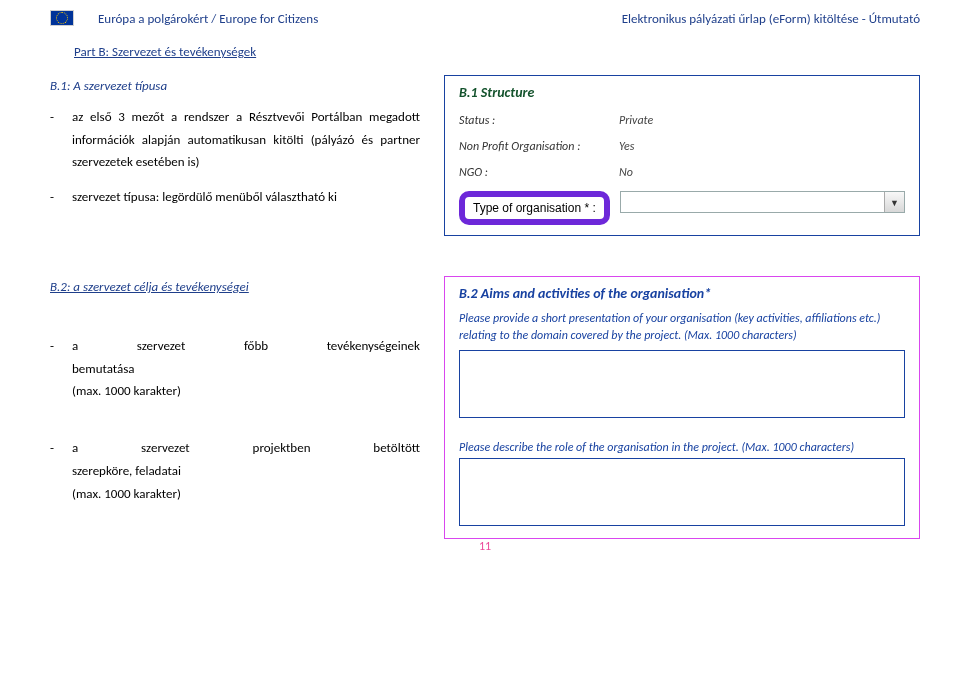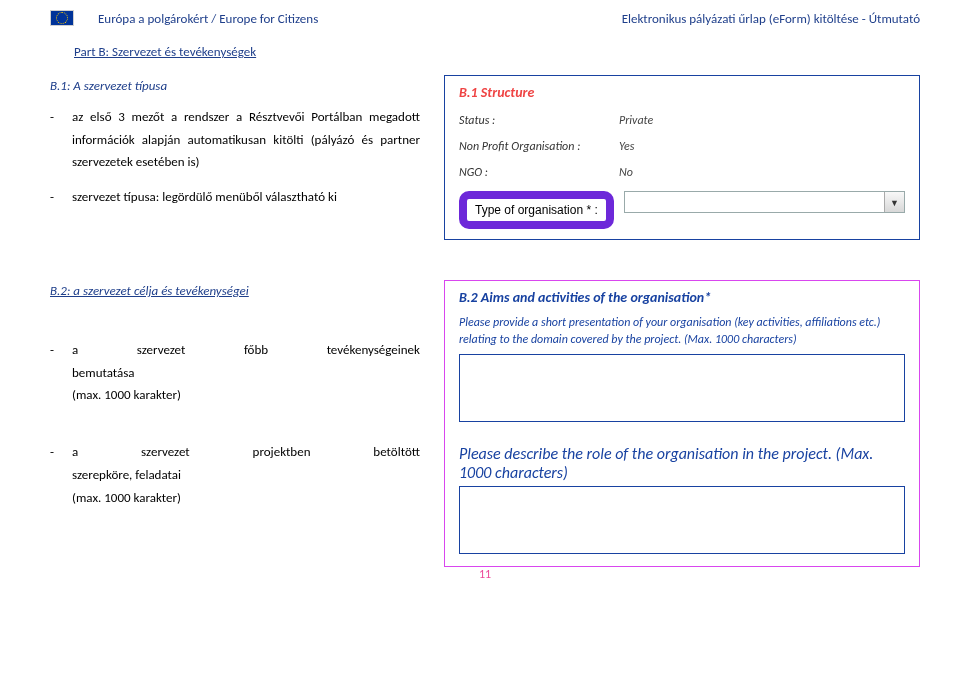--- a/index.html
+++ b/index.html
@@ -86,21 +86,21 @@
   }
   .right-col {
     flex: 1;
   }
   .form-panel {
     border: 1px solid #1842a1;
     padding: 8px 14px 10px 14px;
     font-size: 12px;
   }
   .panel-title {
-    color: #ef4444;
+    color: #14532d;
     font-weight: 700;
     font-style: italic;
     font-size: 14px;
     margin-bottom: 6px;
   }
   .panel-desc {
     color: #1842a1;
     font-style: italic;
     font-size: 12px;
     line-height: 1.4;
@@ -119,21 +119,21 @@
   }
   .kv-value {
     color: #444;
   }
   .type-box {
     margin-top: 6px;
     display: flex;
     align-items: stretch;
   }
   .type-label-container {
-    border: 8px solid #6d28d9;
+    border: 6px solid #6d28d9;
     border-radius: 10px;
     padding: 4px 8px;
     font-style: normal;
     font-family: Arial, sans-serif;
     font-size: 12px;
     color: #000;
     margin-right: 10px;
   }
   .type-select {
     flex: 1;
@@ -178,21 +178,21 @@
   .textarea-fake {
     border: 1px solid #1842a1;
     background: #fff;
     height: 68px;
     width: 100%;
     margin-bottom: 22px;
   }
   .second-desc {
     color: #1842a1;
     font-style: italic;
-    font-size: 16px;
+    font-size: 12px;
     margin-bottom: 4px;
   }
   .page-num {
     text-align: center;
     font-size: 12px;
     color: #ec4899;
   }
   .spaced-words {
     display: flex;
     justify-content: space-between;

